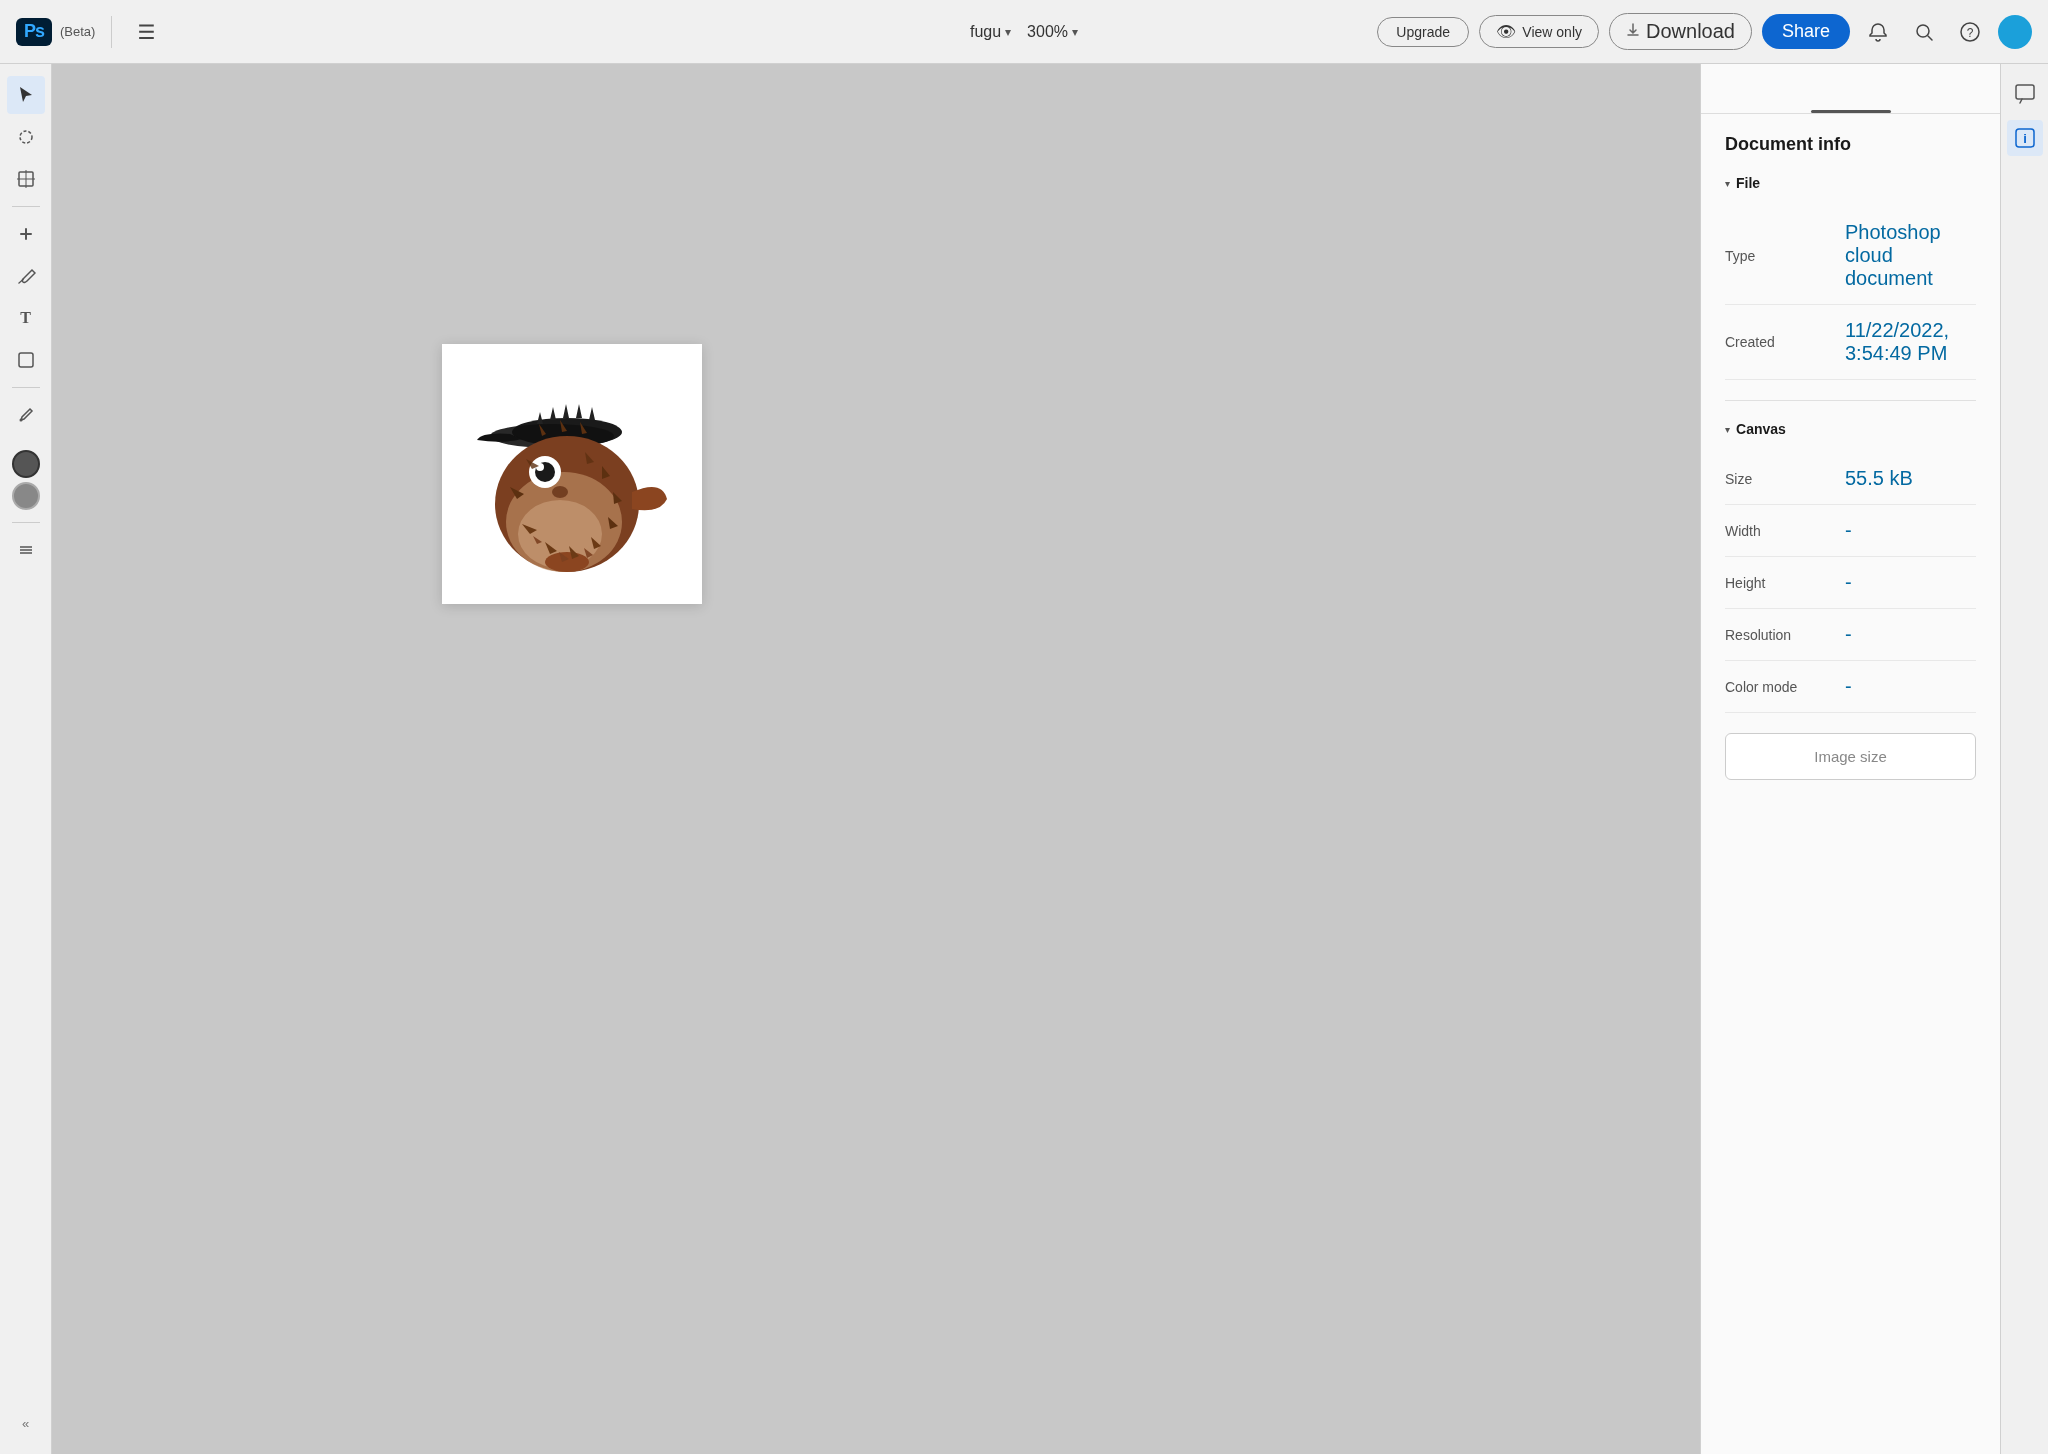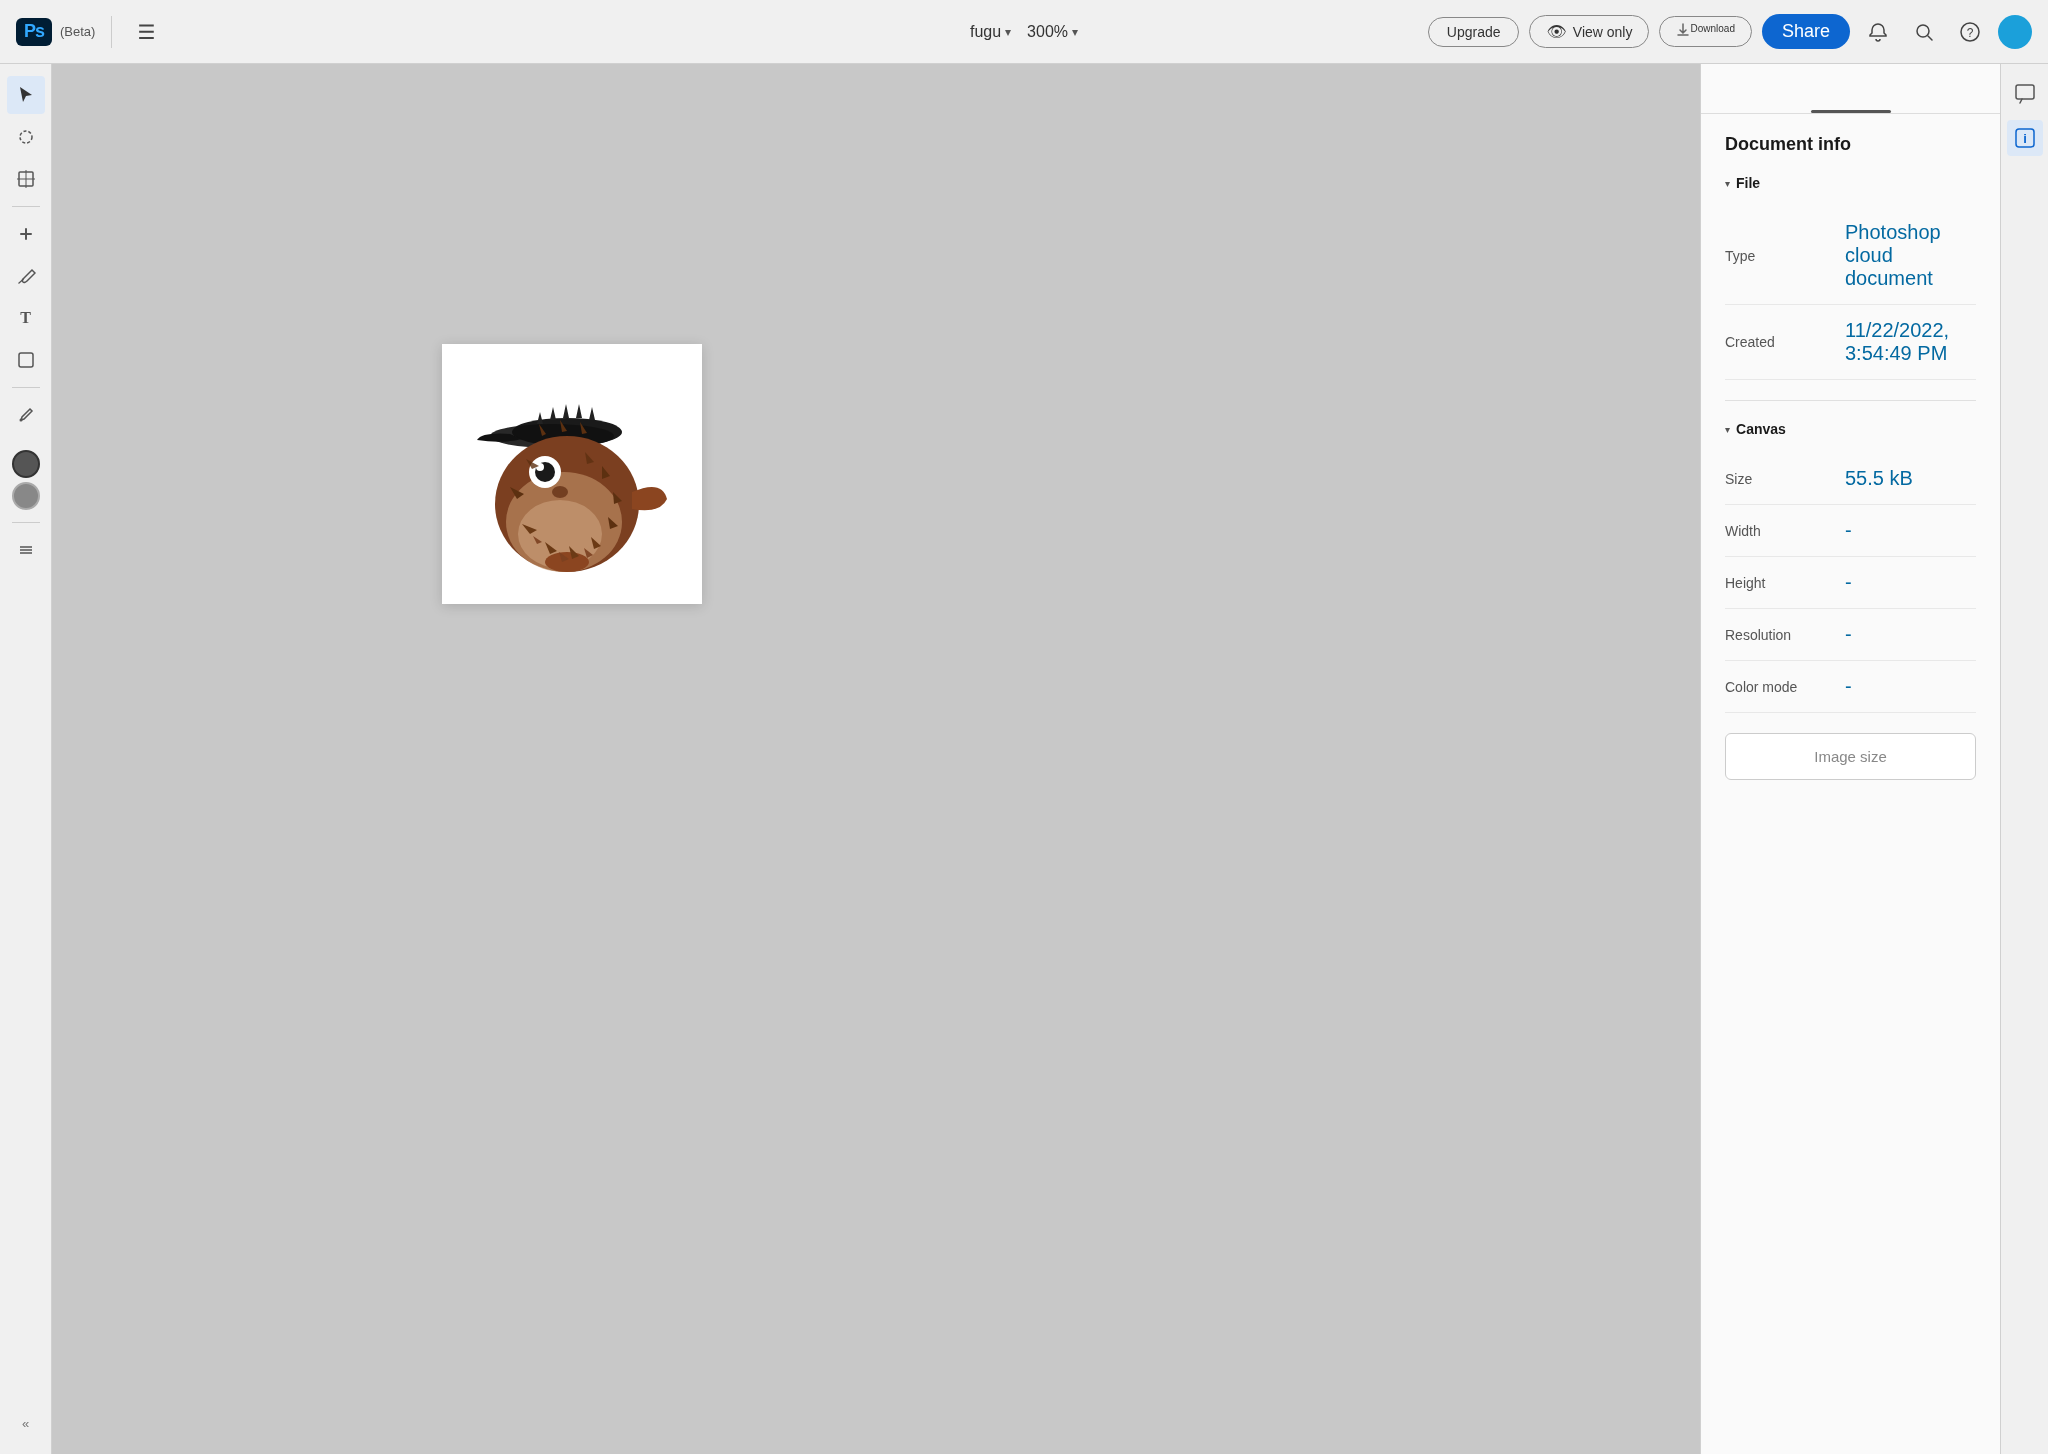--- a/index.html
+++ b/index.html
@@ -100,25 +100,26 @@
       color: #333;
       display: flex;
       align-items: center;
       gap: 6px;
     }
     .download-btn {
       border: 1.5px solid #888;
       background: transparent;
       border-radius: 20px;
       padding: 6px 16px;
-      font-size: 10px;
+      font-size: 20px;
       cursor: pointer;
       color: #333;
       display: flex;
-      align-items: flex-start;
+      align-items: center;
+      gap: 6px;
     }
     .share-btn {
       background: #0d66d0;
       color: white;
       border: none;
       border-radius: 20px;
       padding: 7px 20px;
       font-size: 18px;
       cursor: pointer;
     }

